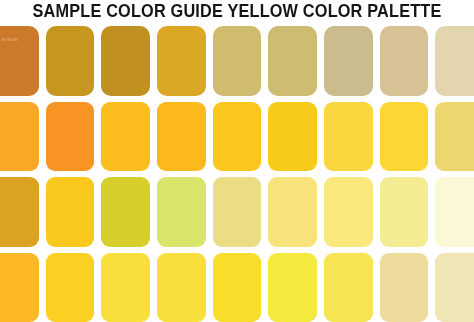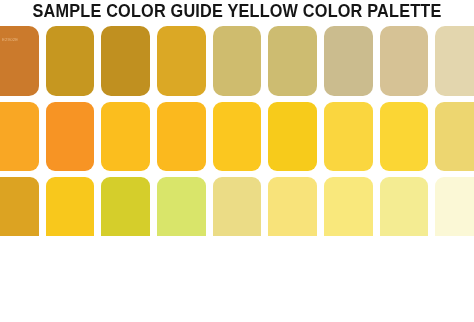--- a/index.html
+++ b/index.html
@@ -11,21 +11,21 @@
   body {
     width: 474px;
     height: 322px;
     overflow: hidden;
     font-family: "Liberation Sans", sans-serif;
   }
 
   #palette-poster {
     position: relative;
     width: 474px;
-    height: 236px;
+    height: 322px;
     background: #ffffff;
     box-sizing: border-box;
     overflow: hidden;
   }
 
   
   #poster-title {
     position: absolute;
     top: 0px;
     left: 0;

